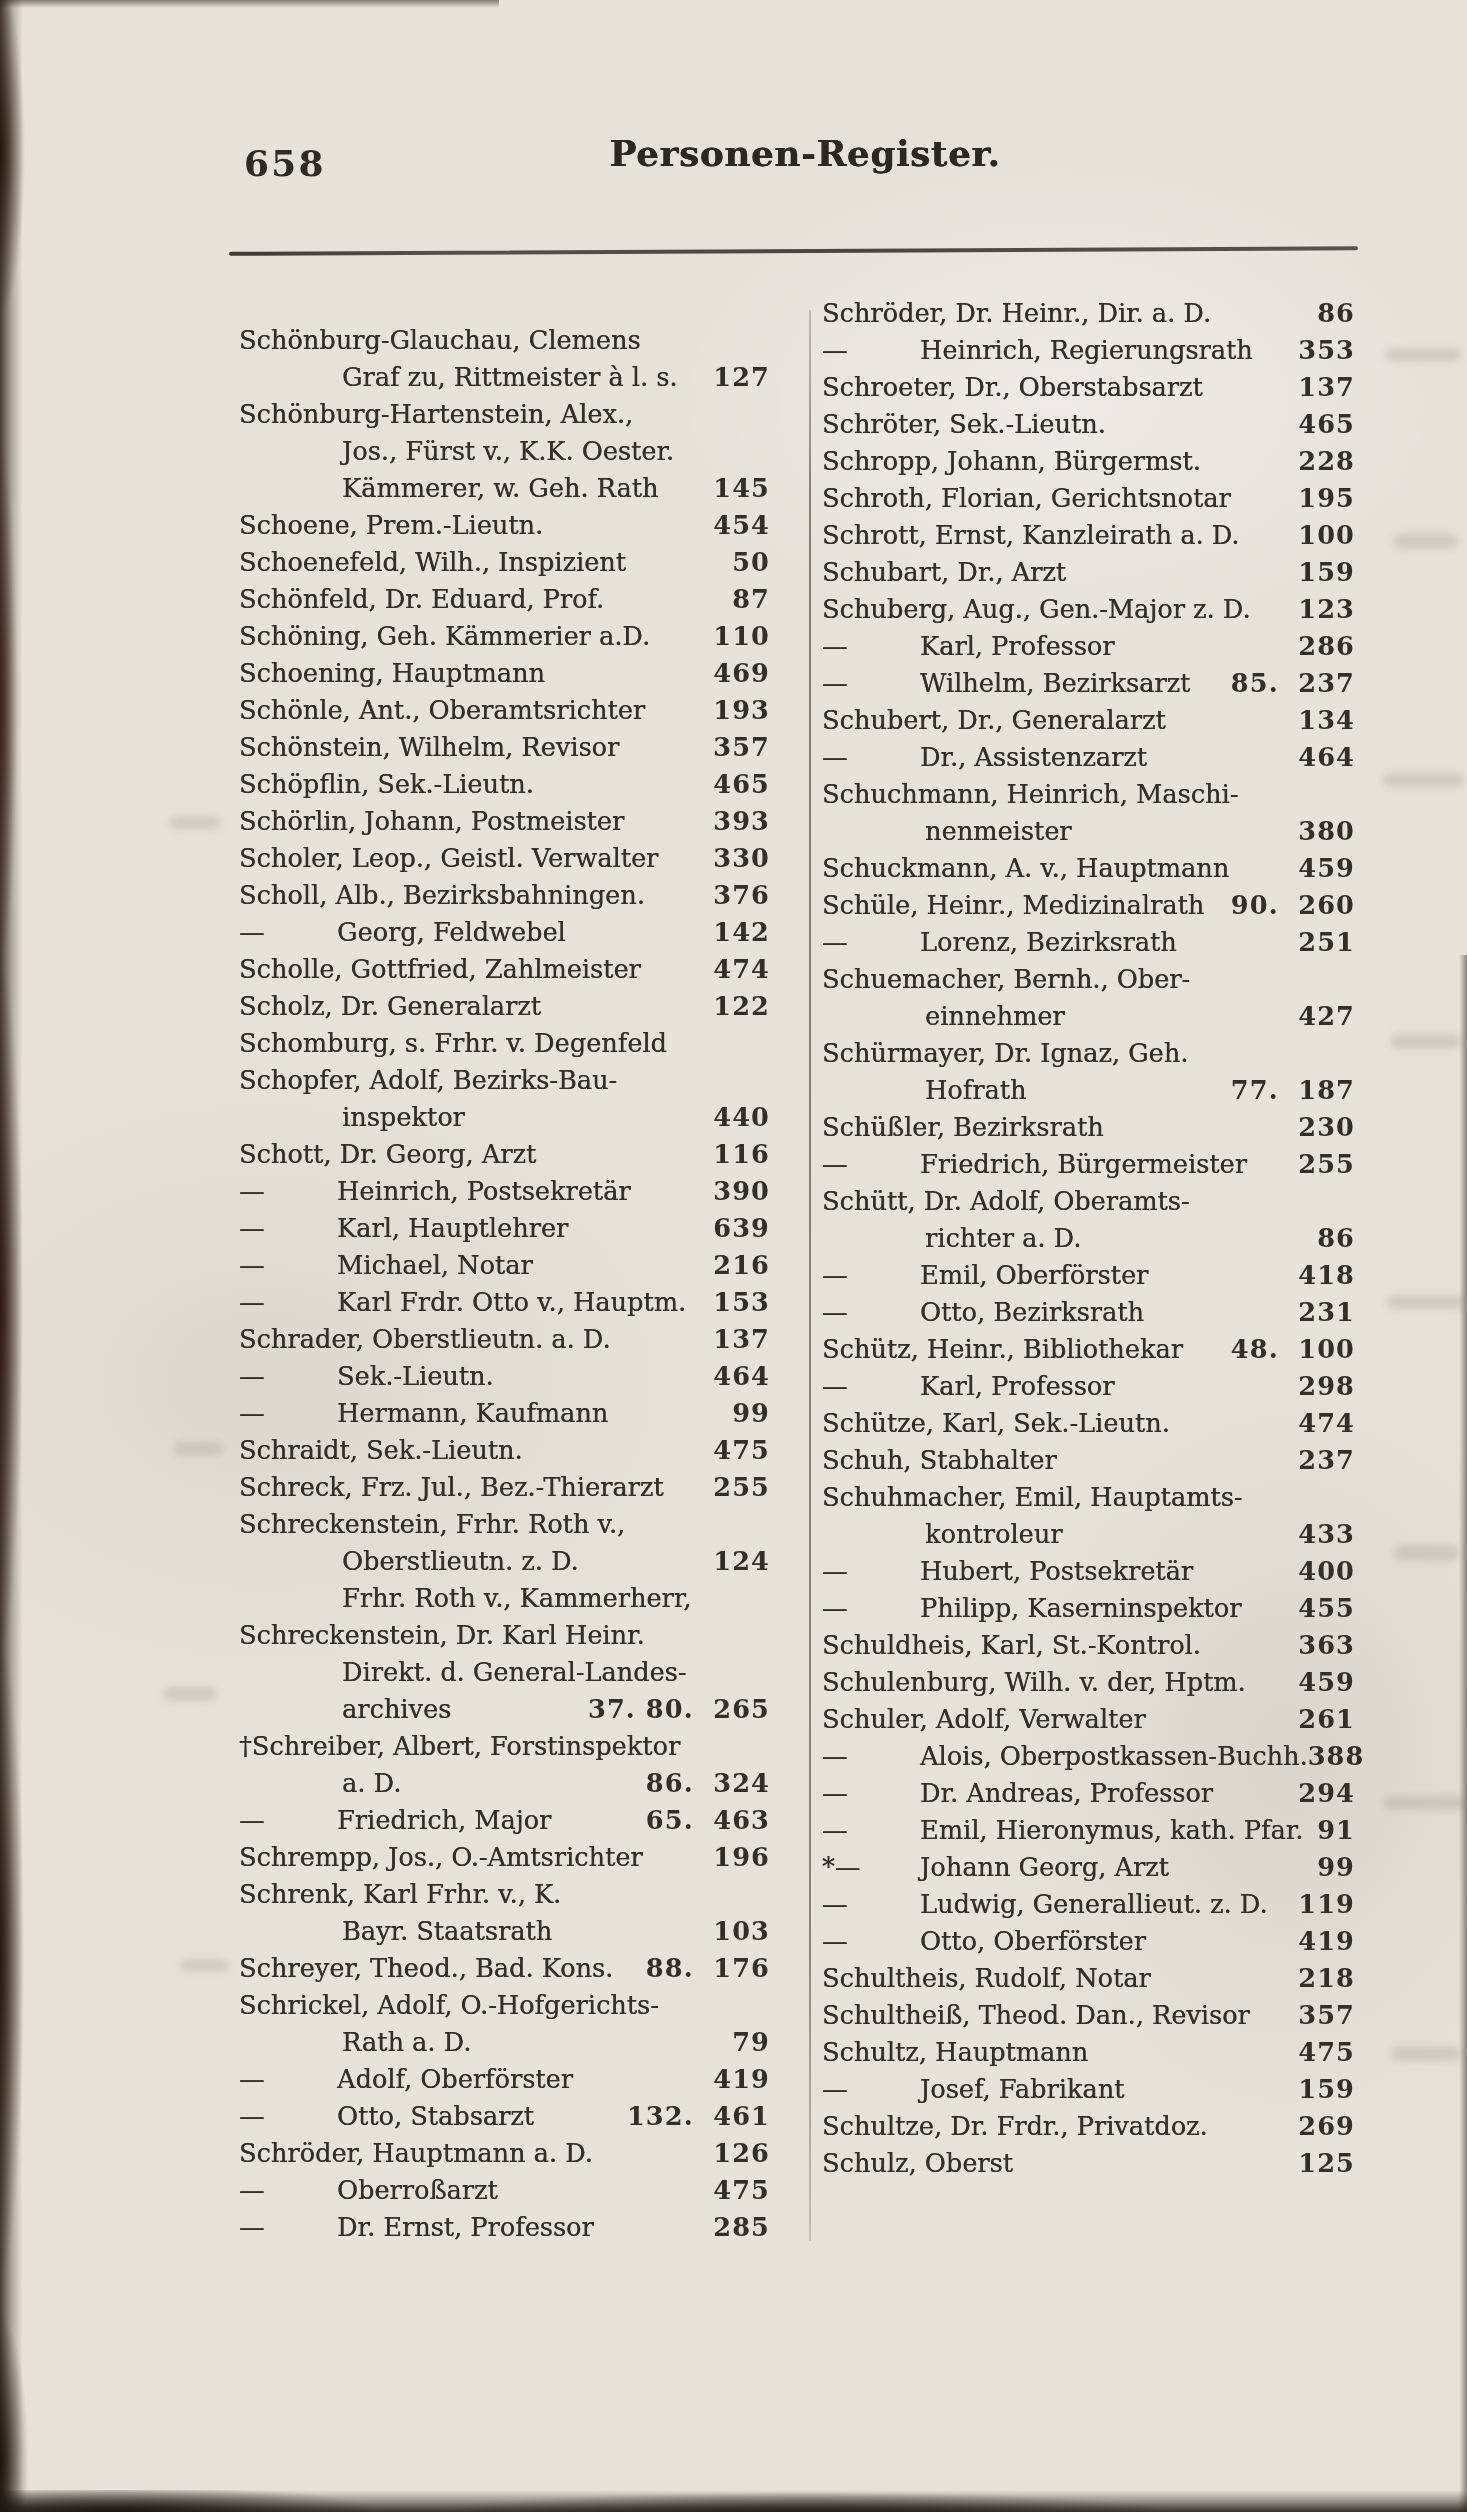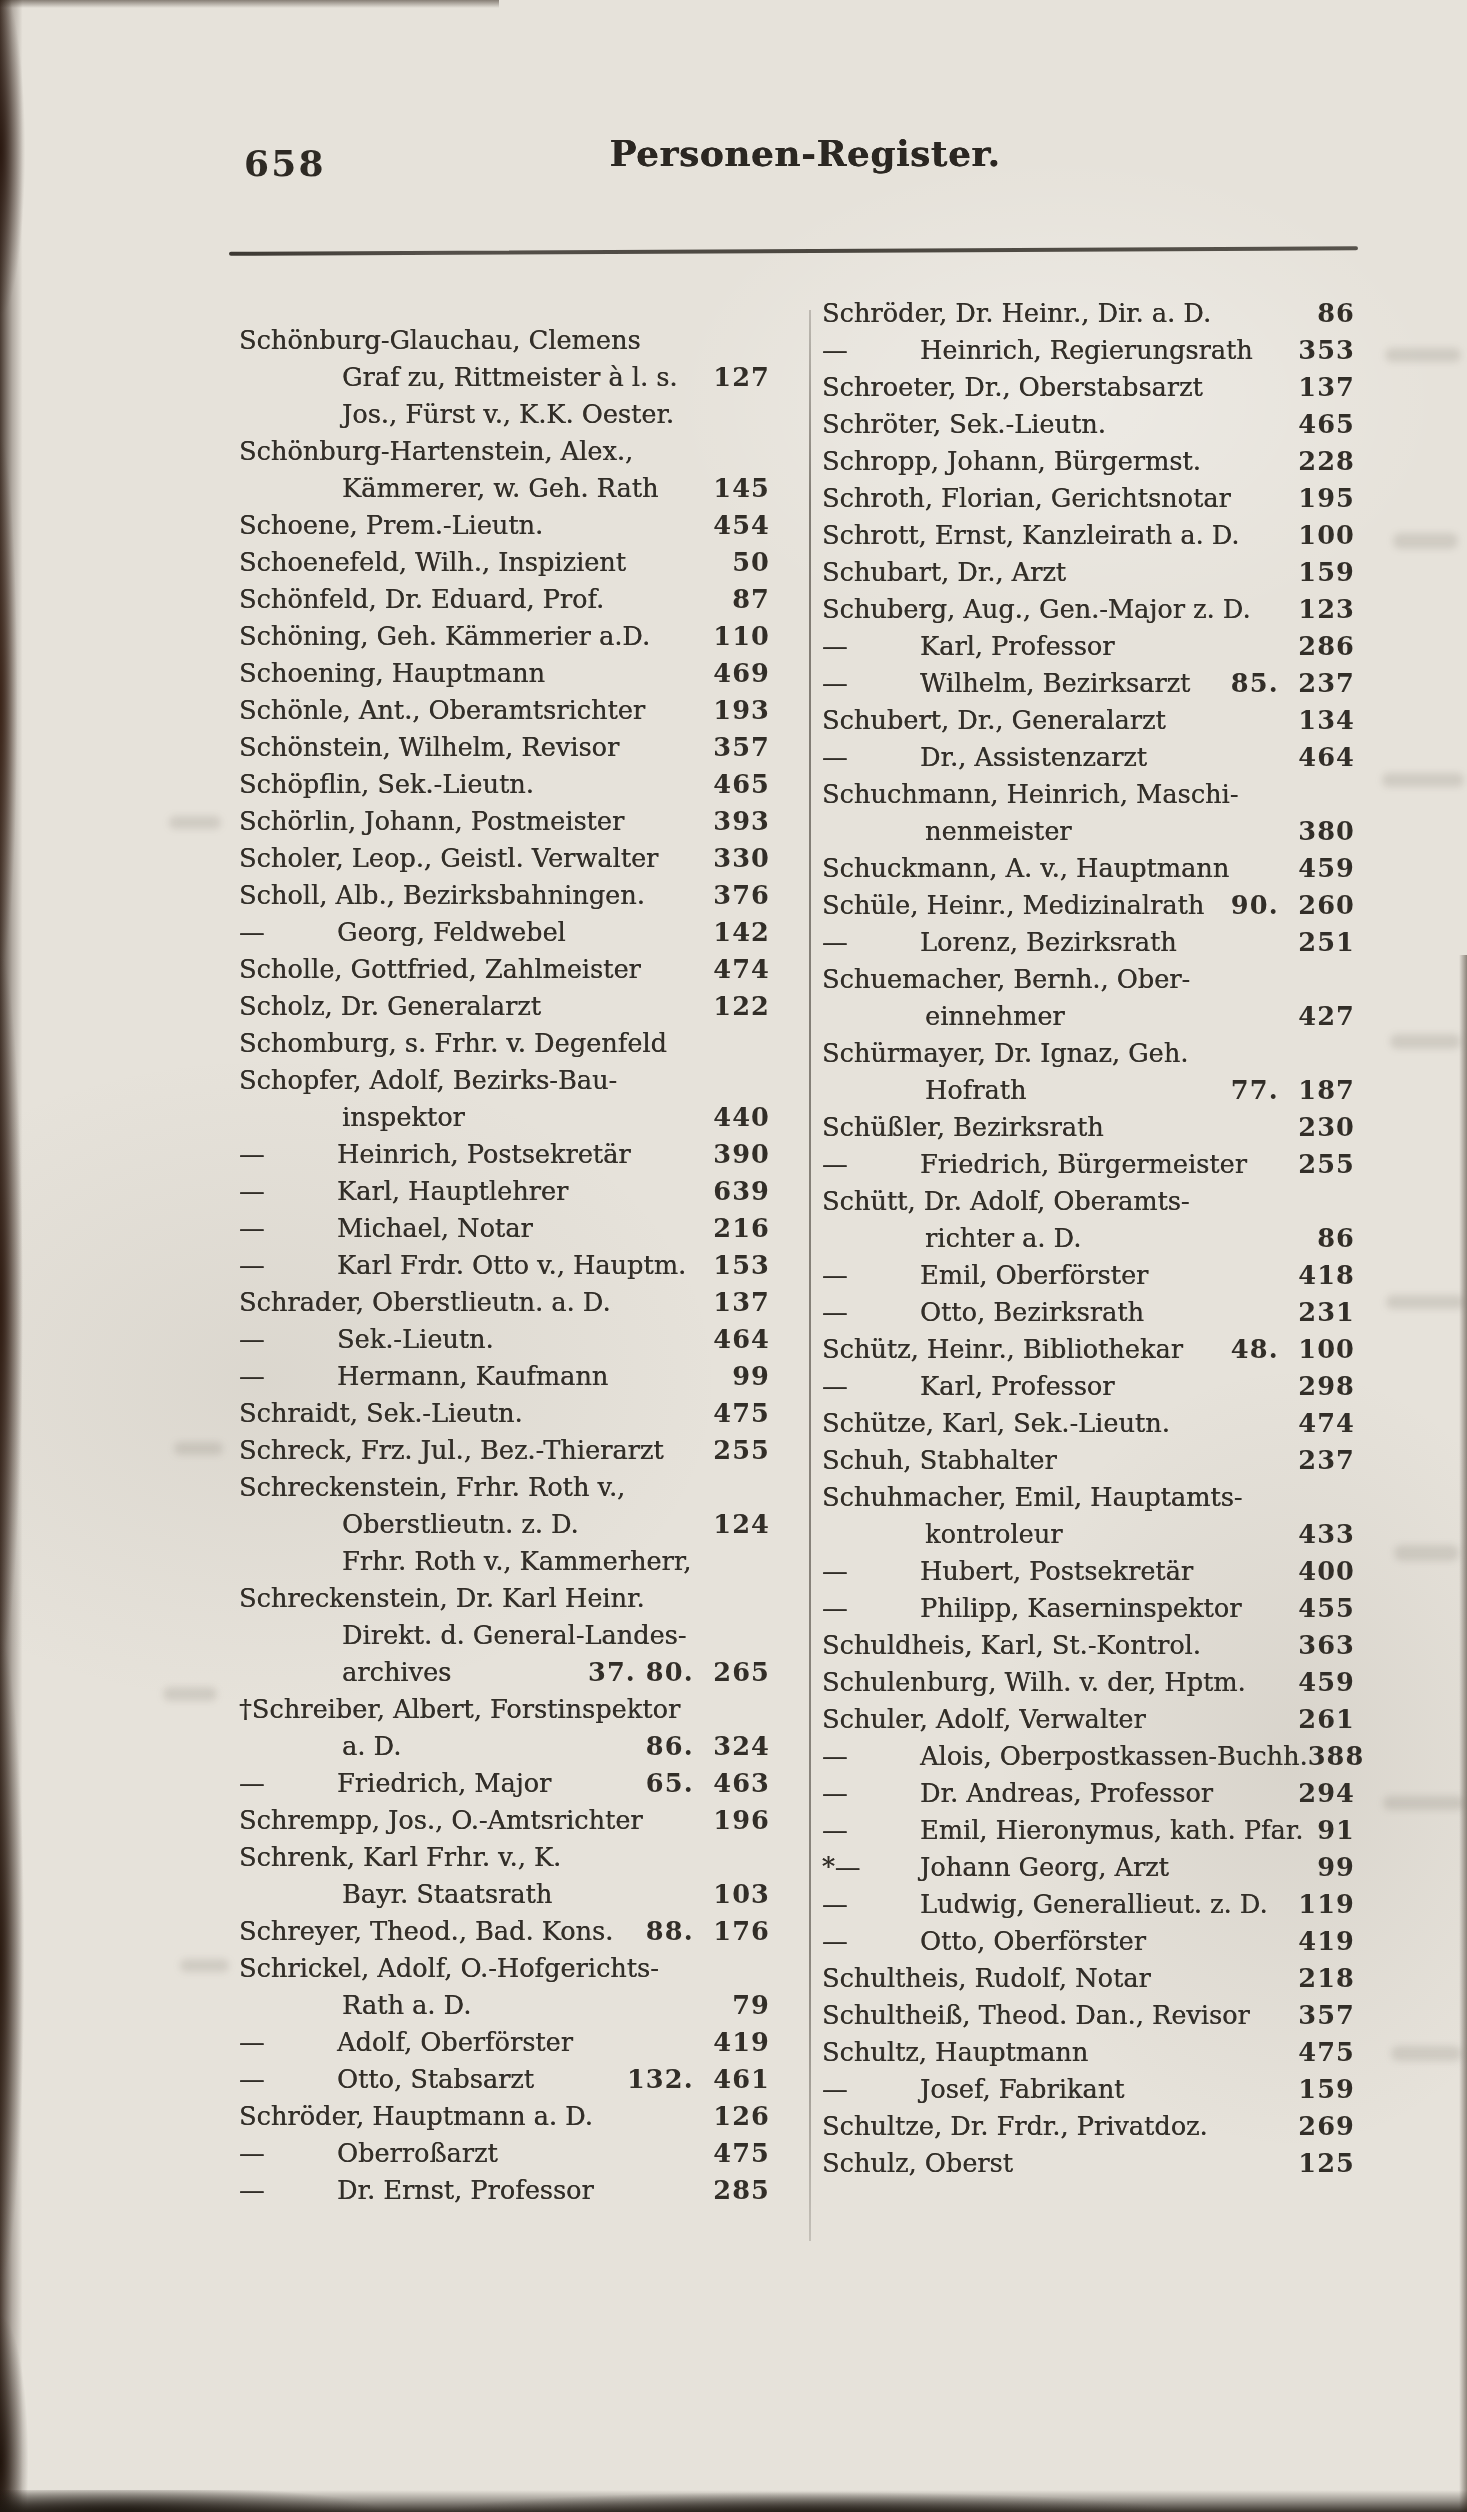--- a/index.html
+++ b/index.html
@@ -97,30 +97,30 @@
         <div class="line">
           <span class="txt">Schönburg-Glauchau, Clemens</span>
           <span class="fill"></span>
           <span class="num"></span>
         </div>
         <div class="line indent">
           <span class="txt">Graf zu, Rittmeister à l. s.</span>
           <span class="fill"></span>
           <span class="num">127</span>
         </div>
+        <div class="line">
+          <span class="txt">Schönburg-Hartenstein, Alex.,</span>
+          <span class="fill"></span>
+          <span class="num"></span>
+        </div>
         <div class="line indent">
           <span class="txt">Jos., Fürst v., K.K. Oester.</span>
           <span class="fill"></span>
           <span class="num"></span>
         </div>
-        <div class="line">
-          <span class="txt">Schönburg-Hartenstein, Alex.,</span>
-          <span class="fill"></span>
-          <span class="num"></span>
-        </div>
         <div class="line indent">
           <span class="txt">Kämmerer, w. Geh. Rath</span>
           <span class="fill"></span>
           <span class="num">145</span>
         </div>
         <div class="line">
           <span class="txt">Schoene, Prem.-Lieutn.</span>
           <span class="fill"></span>
           <span class="num">454</span>
         </div>
@@ -197,20 +197,25 @@
         </div>
         <div class="line">
           <span class="txt">Schopfer, Adolf, Bezirks-Bau-</span>
           <span class="fill"></span>
           <span class="num"></span>
         </div>
         <div class="line indent">
           <span class="txt">inspektor</span>
           <span class="fill"></span>
           <span class="num">440</span>
+        </div>
+        <div class="line">
+          <span class="txt">Schott, Dr. Georg, Arzt</span>
+          <span class="fill"></span>
+          <span class="num">116</span>
         </div>
         <div class="line">
           <span class="dash">—</span>
           <span class="txt">Heinrich, Postsekretär</span>
           <span class="fill"></span>
           <span class="num">390</span>
         </div>
         <div class="line">
           <span class="dash">—</span>
           <span class="txt">Karl, Hauptlehrer</span>

